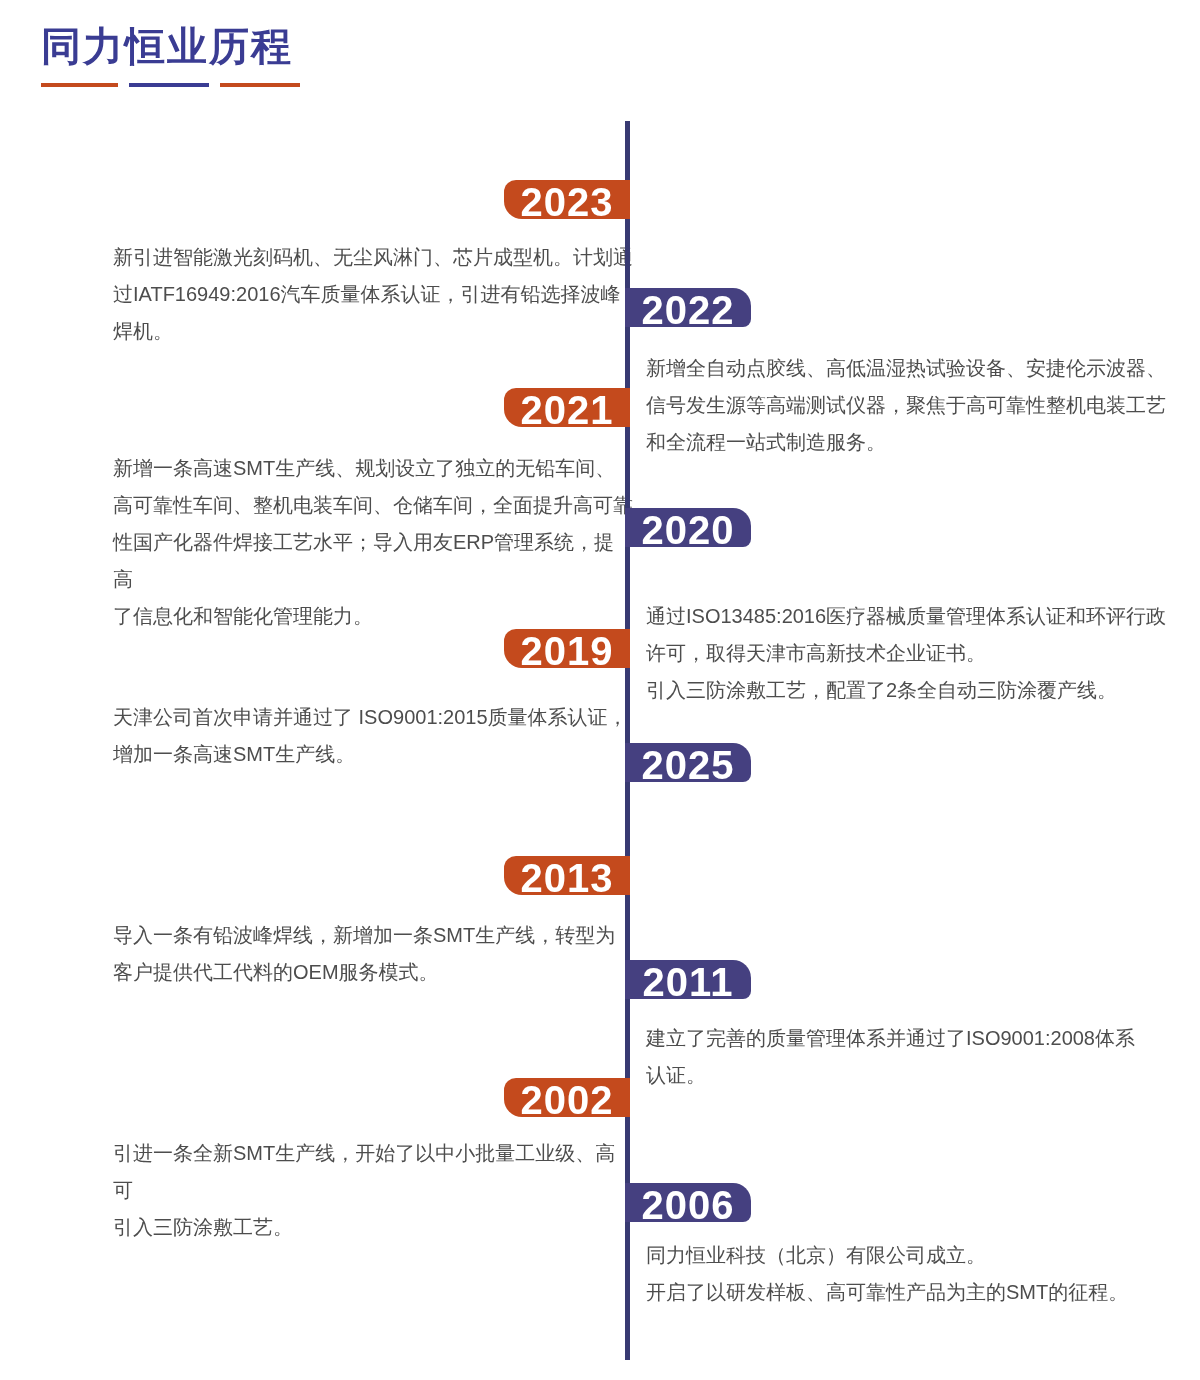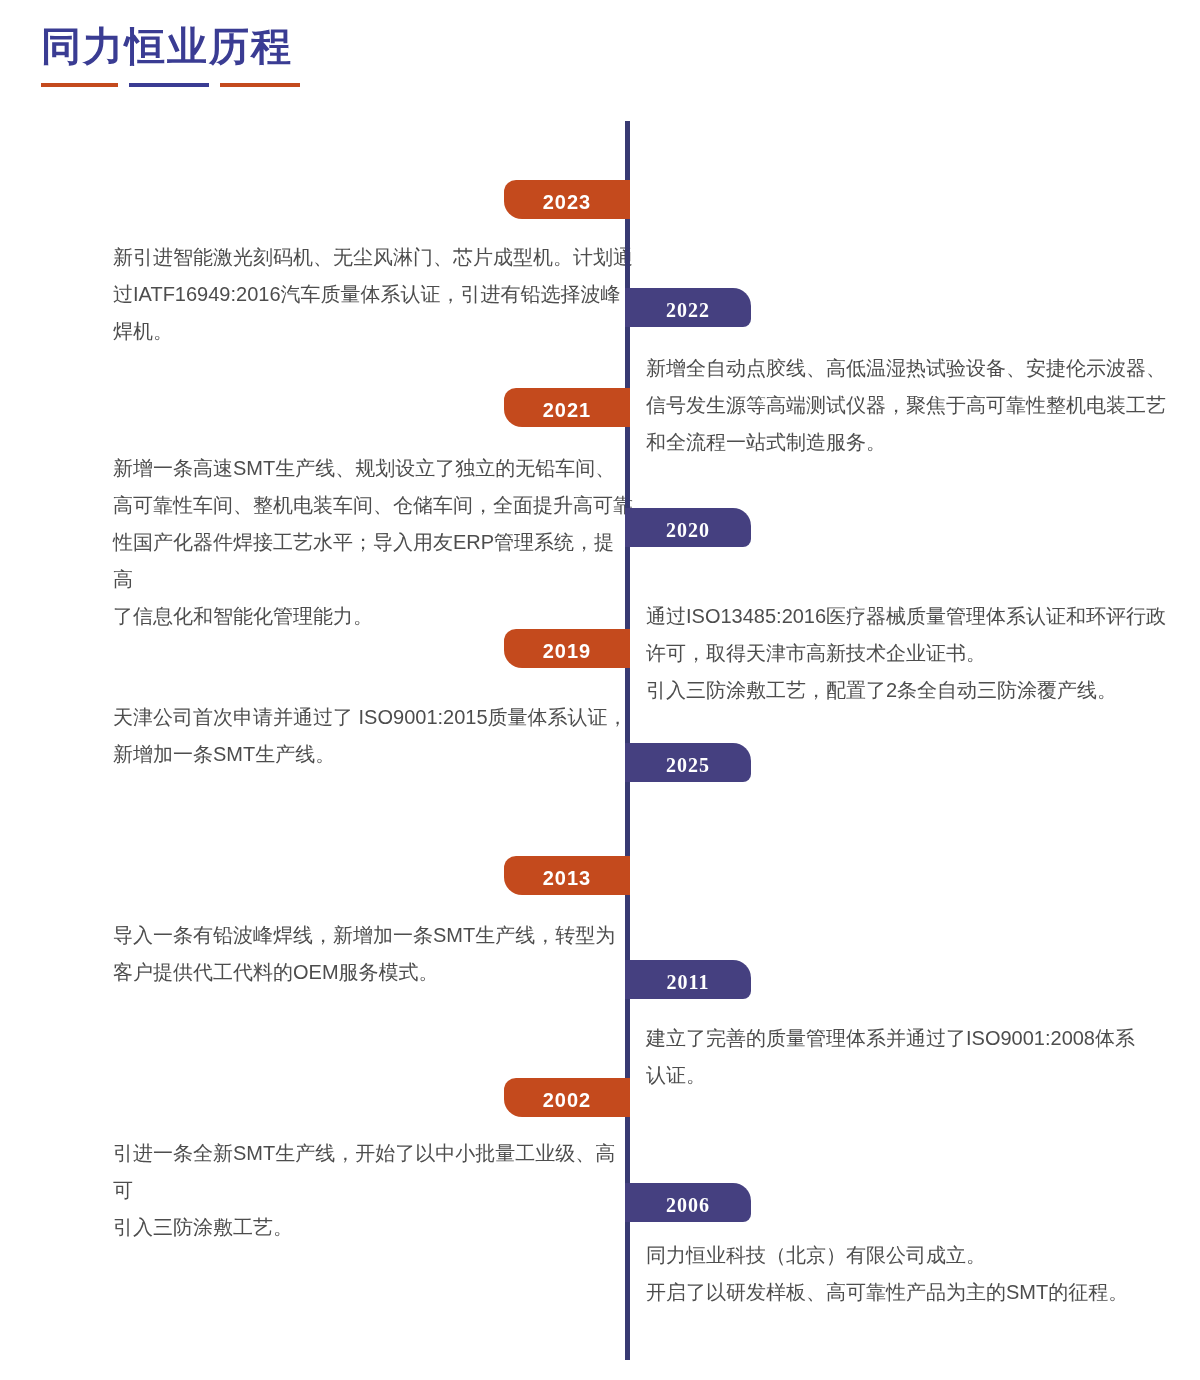--- a/index.html
+++ b/index.html
@@ -26,25 +26,25 @@
   .underline .seg.s2{width:80px;background:var(--title);margin-right:11px;}
   .underline .seg.s3{width:80px;background:var(--orange);}
   
   .vline{
     position:absolute;left:592px;top:121px;width:5px;height:1239px;
     background:var(--line);z-index:1;
   }
   
   .badge{
     position:absolute;width:126px;height:39px;z-index:2;
-    color:#ffffff;font-size:20px;font-weight:700;line-height:44px;
+    color:#ffffff;font-size:40px;font-weight:700;line-height:44px;
     text-align:center;letter-spacing:1px;
   }
   .badge.left{right:603px;background:var(--orange);border-radius:12px 0 0 18px;}
-  .badge.right{left:592px;background:var(--purple);border-radius:0 18px 8px 0;font-family:Liberation Serif, serif;}
+  .badge.right{left:592px;background:var(--purple);border-radius:0 18px 8px 0;}
   
   .entry{
     position:absolute;font-size:20px;line-height:37px;color:var(--body);
     white-space:pre-line;z-index:0;
   }
   .entry.left{left:80px;width:520px;}
   .entry.right{left:613px;width:530px;}
   
   .b2023{top:180px}.t2023{top:239px}
   .b2022{top:288px}.t2022{top:350px}
@@ -89,21 +89,21 @@
 性国产化器件焊接工艺水平；导入用友ERP管理系统，提高
 了信息化和智能化管理能力。</div>
 
   <div class="badge right b2020">2020</div>
   <div class="entry right t2020">通过ISO13485:2016医疗器械质量管理体系认证和环评行政
 许可，取得天津市高新技术企业证书。
 引入三防涂敷工艺，配置了2条全自动三防涂覆产线。</div>
 
   <div class="badge left b2019">2019</div>
   <div class="entry left t2019">天津公司首次申请并通过了 ISO9001:2015质量体系认证，
-新增加一条SMT生产线。</div>
+增加一条高速SMT生产线。</div>
 
   <div class="badge right b2018">2025</div>
 
   <div class="badge left b2013">2013</div>
   <div class="entry left t2013">导入一条有铅波峰焊线，新增加一条SMT生产线，转型为
 客户提供代工代料的OEM服务模式。</div>
 
   <div class="badge right b2011">2011</div>
   <div class="entry right t2011">建立了完善的质量管理体系并通过了ISO9001:2008体系
 认证。</div>

